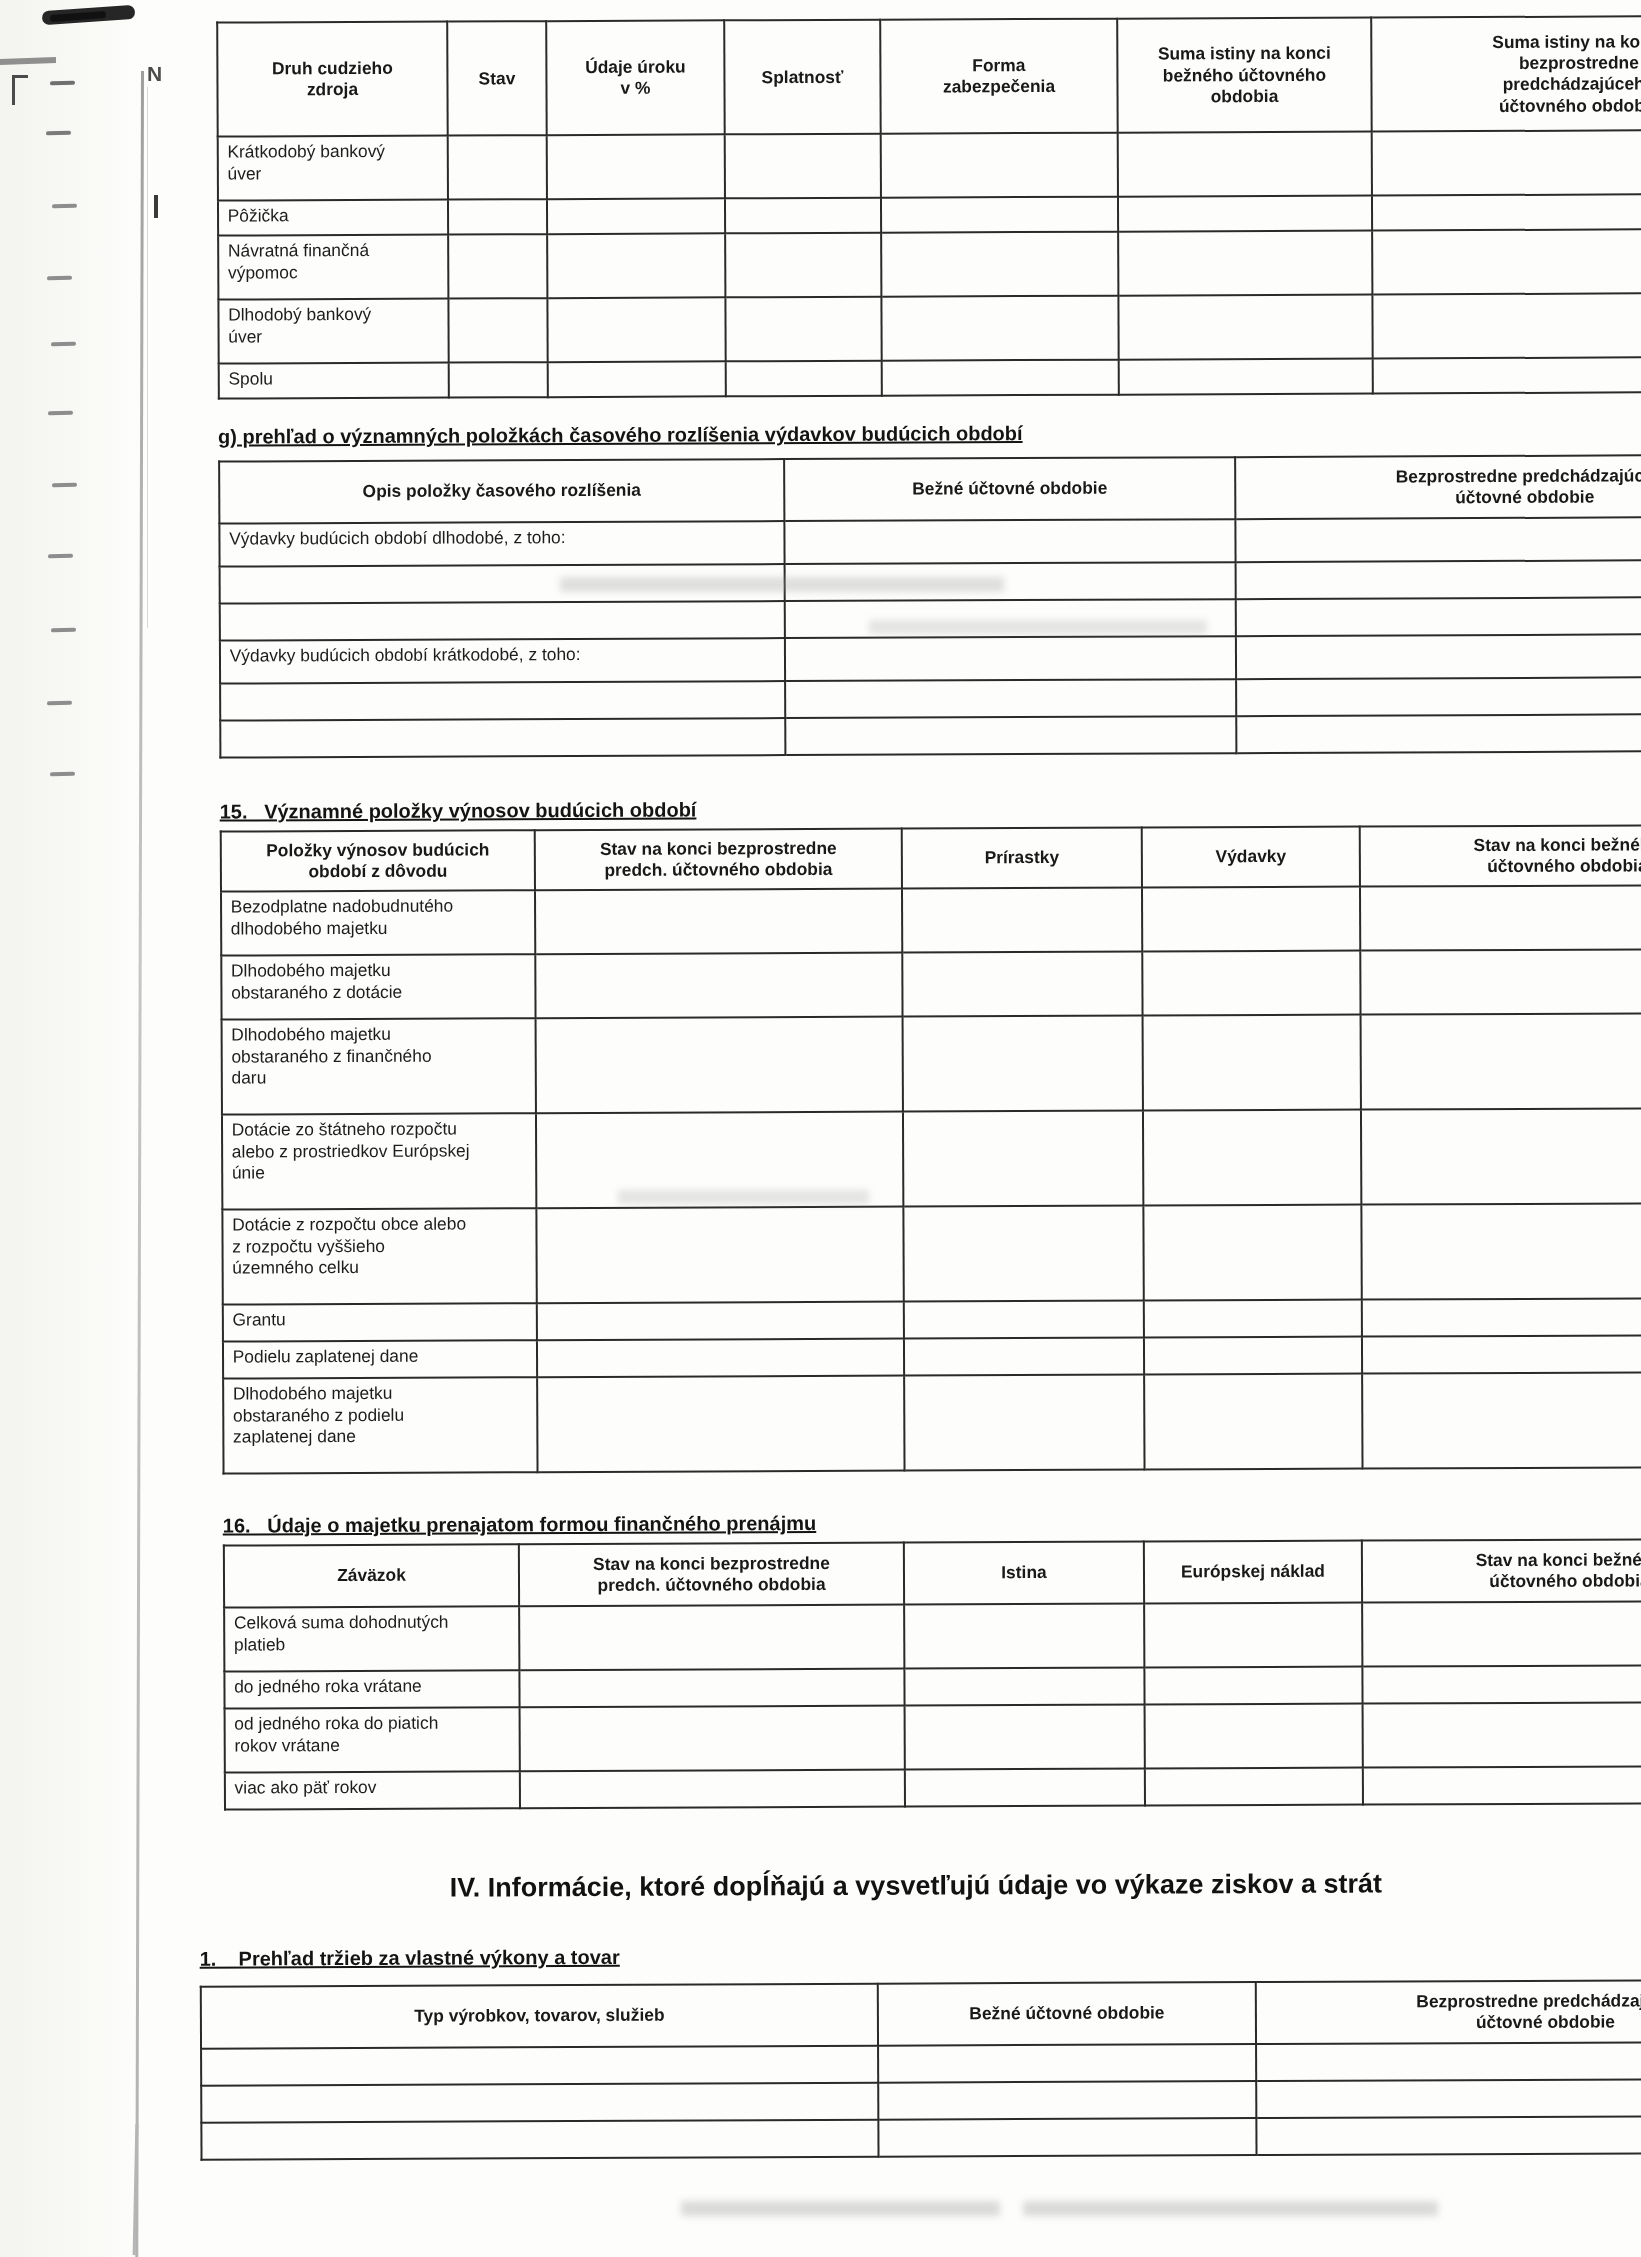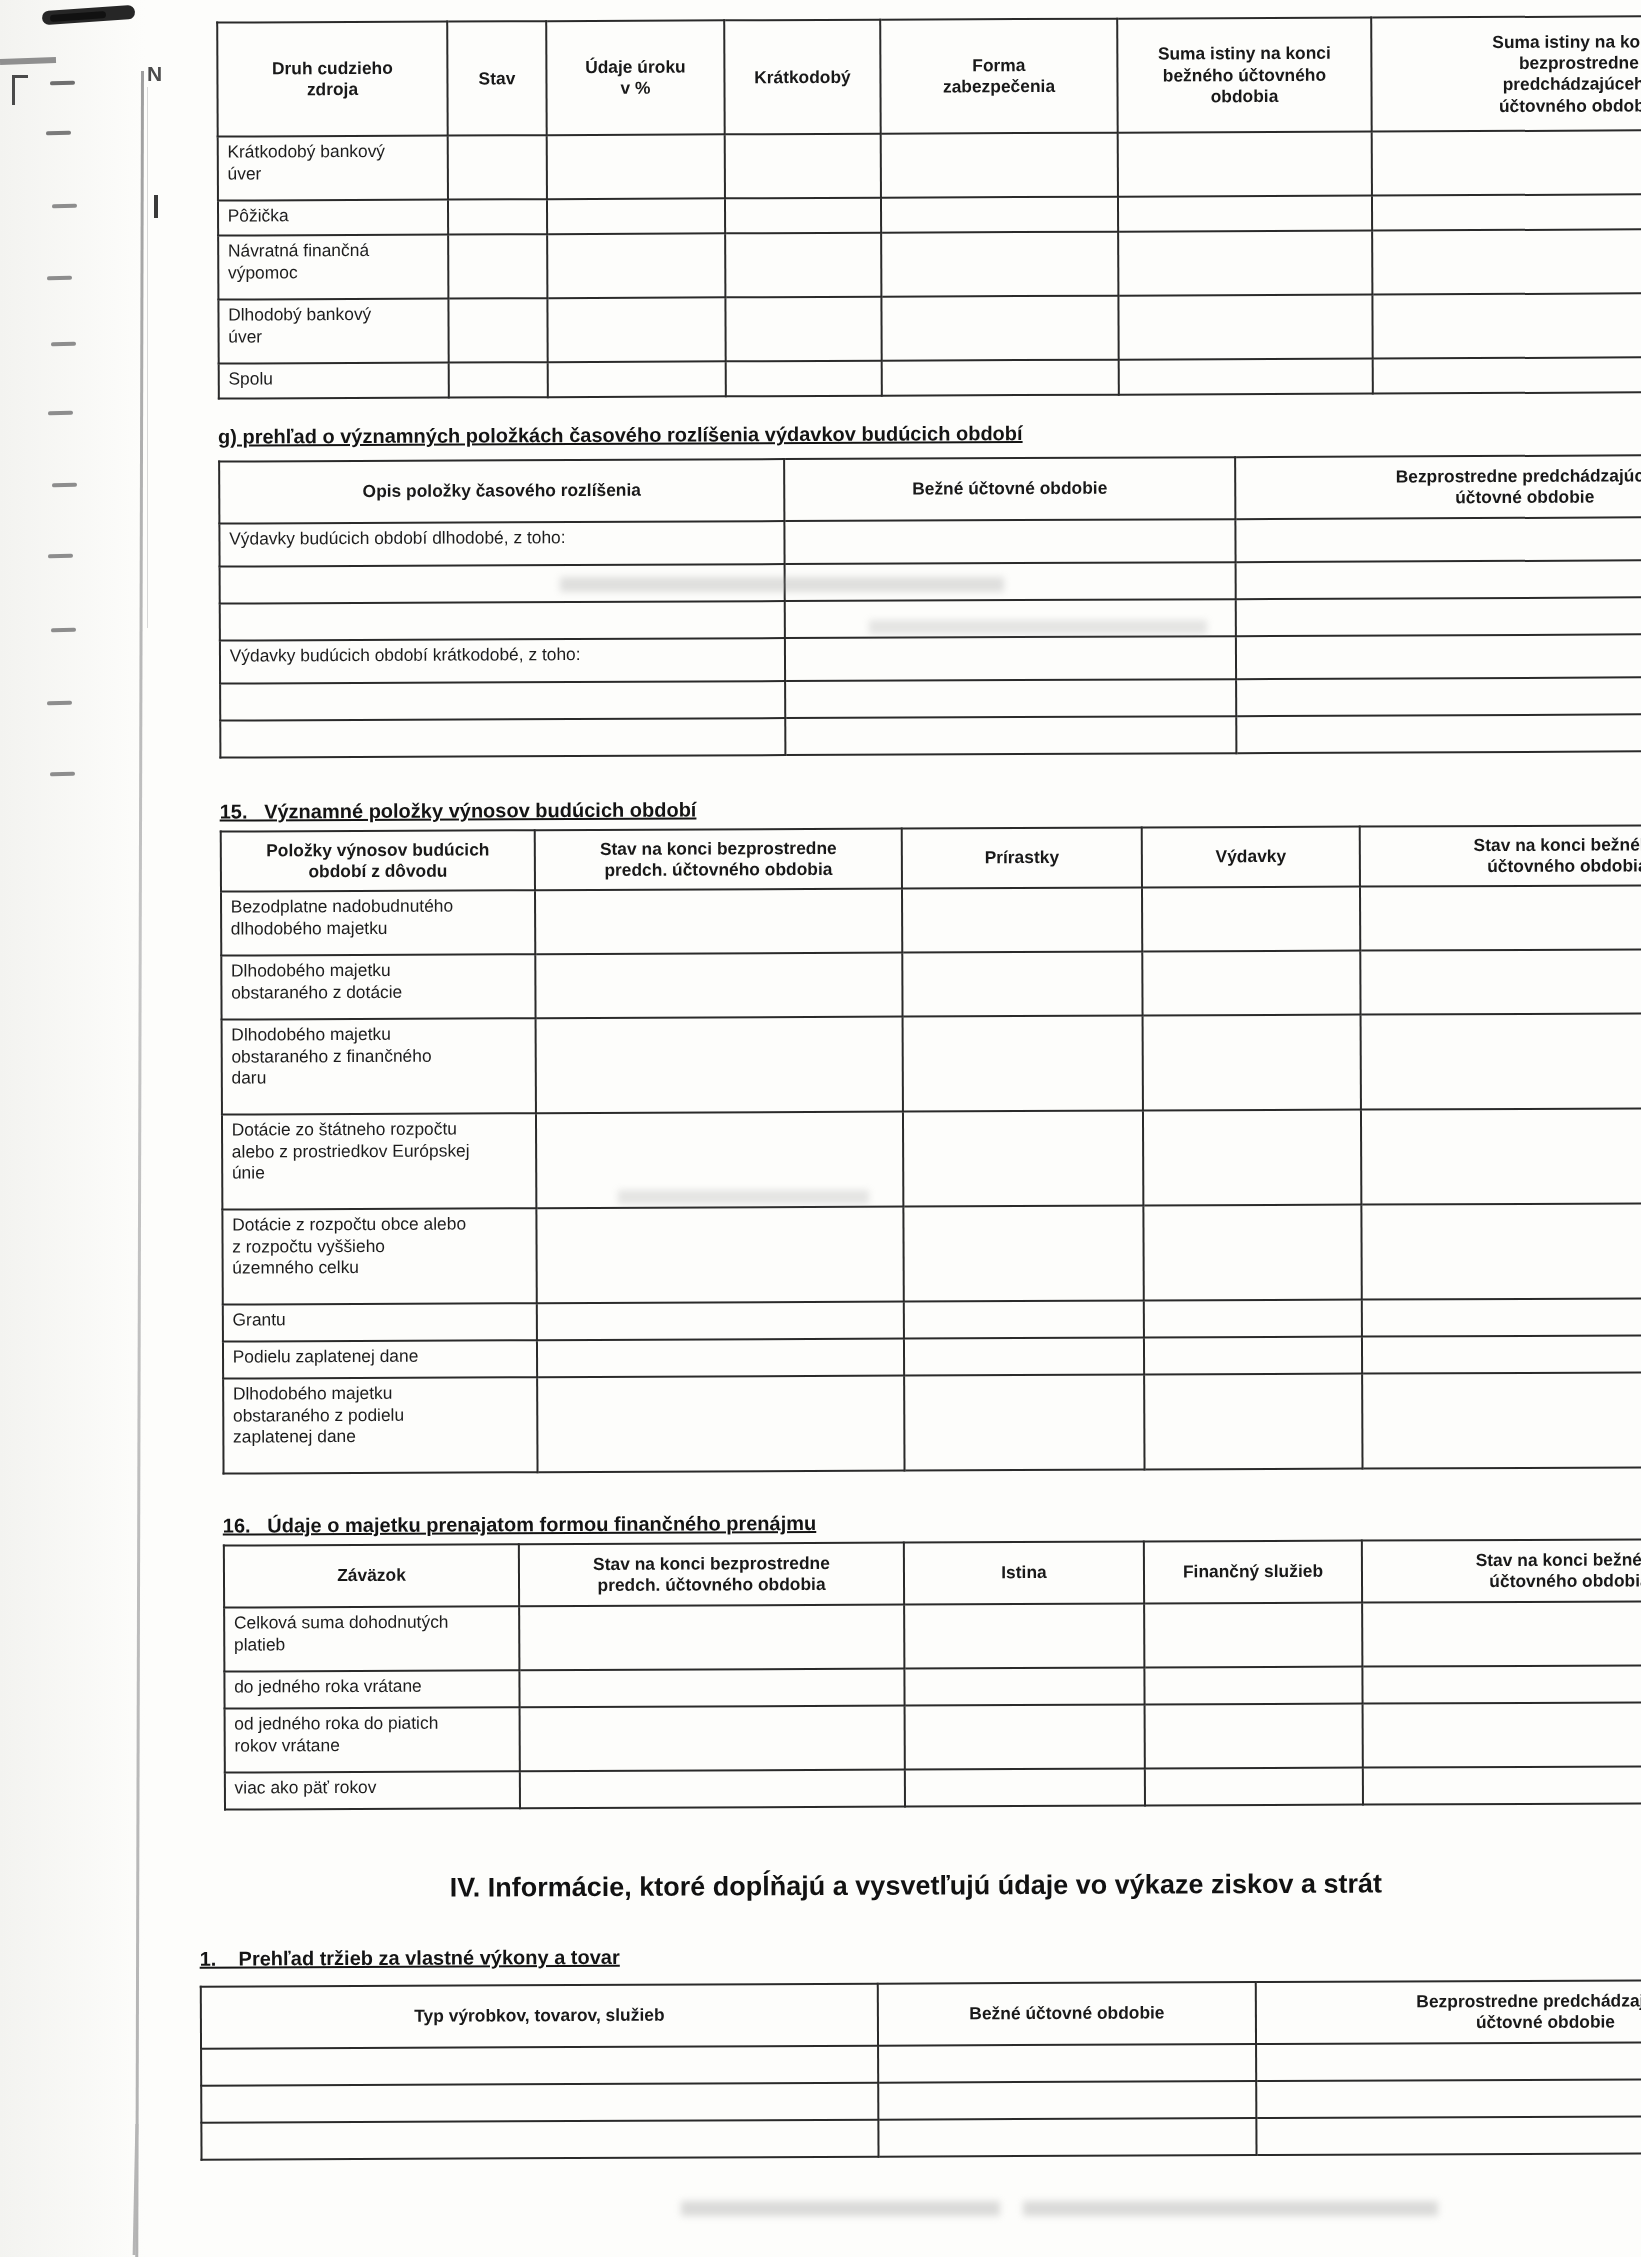--- a/index.html
+++ b/index.html
@@ -58,21 +58,21 @@
           <col style="width:254px">
           <col style="width:415px">
       </colgroup>
       <tbody>
           <tr style="height:114px">
         <th>Druh cudzieho
 zdroja</th>
         <th>Stav</th>
         <th>Údaje úroku
 v %</th>
-        <th>Krátkodobý</th>
+        <th>Splatnosť</th>
         <th>Forma
 zabezpečenia</th>
         <th>Suma istiny na konci
 bežného účtovného
 obdobia</th>
         <th>Suma istiny na konci
 bezprostredne
 predchádzajúceho
 účtovného obdobia</th>
       </tr>
@@ -274,21 +274,21 @@
           <col style="width:240px">
           <col style="width:218px">
           <col style="width:415px">
       </colgroup>
       <tbody>
           <tr style="height:62px">
         <th>Záväzok</th>
         <th>Stav na konci bezprostredne
 predch. účtovného obdobia</th>
         <th>Istina</th>
-        <th>Finančný služieb</th>
+        <th>Európskej náklad</th>
         <th>Stav na konci bežného
 účtovného obdobia</th>
       </tr>
       <tr style="height:64px">
         <td>Celková suma dohodnutých
 platieb</td>
         <td></td>
             <td></td>
             <td></td>
             <td></td>

